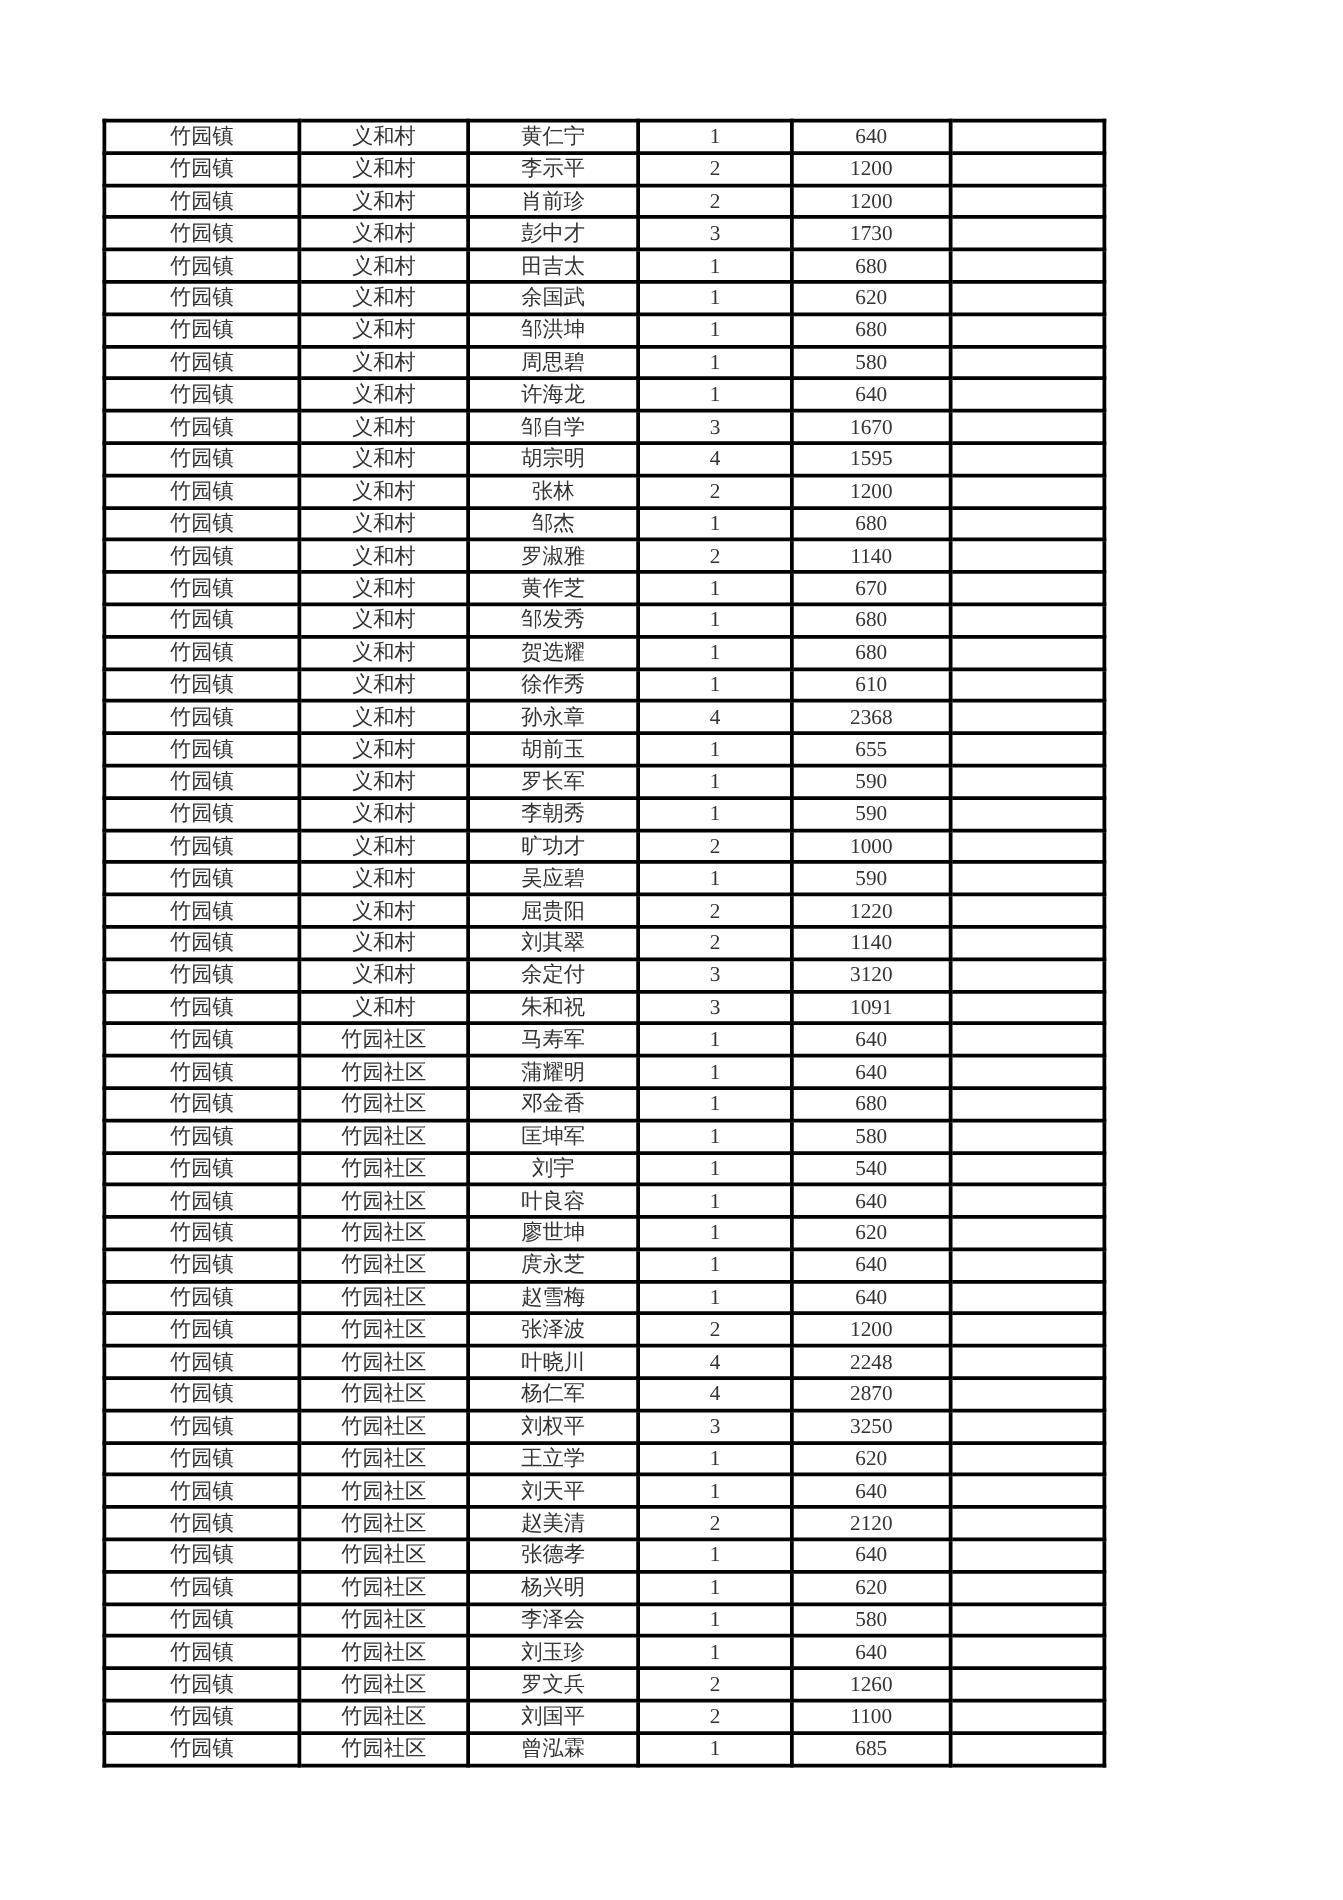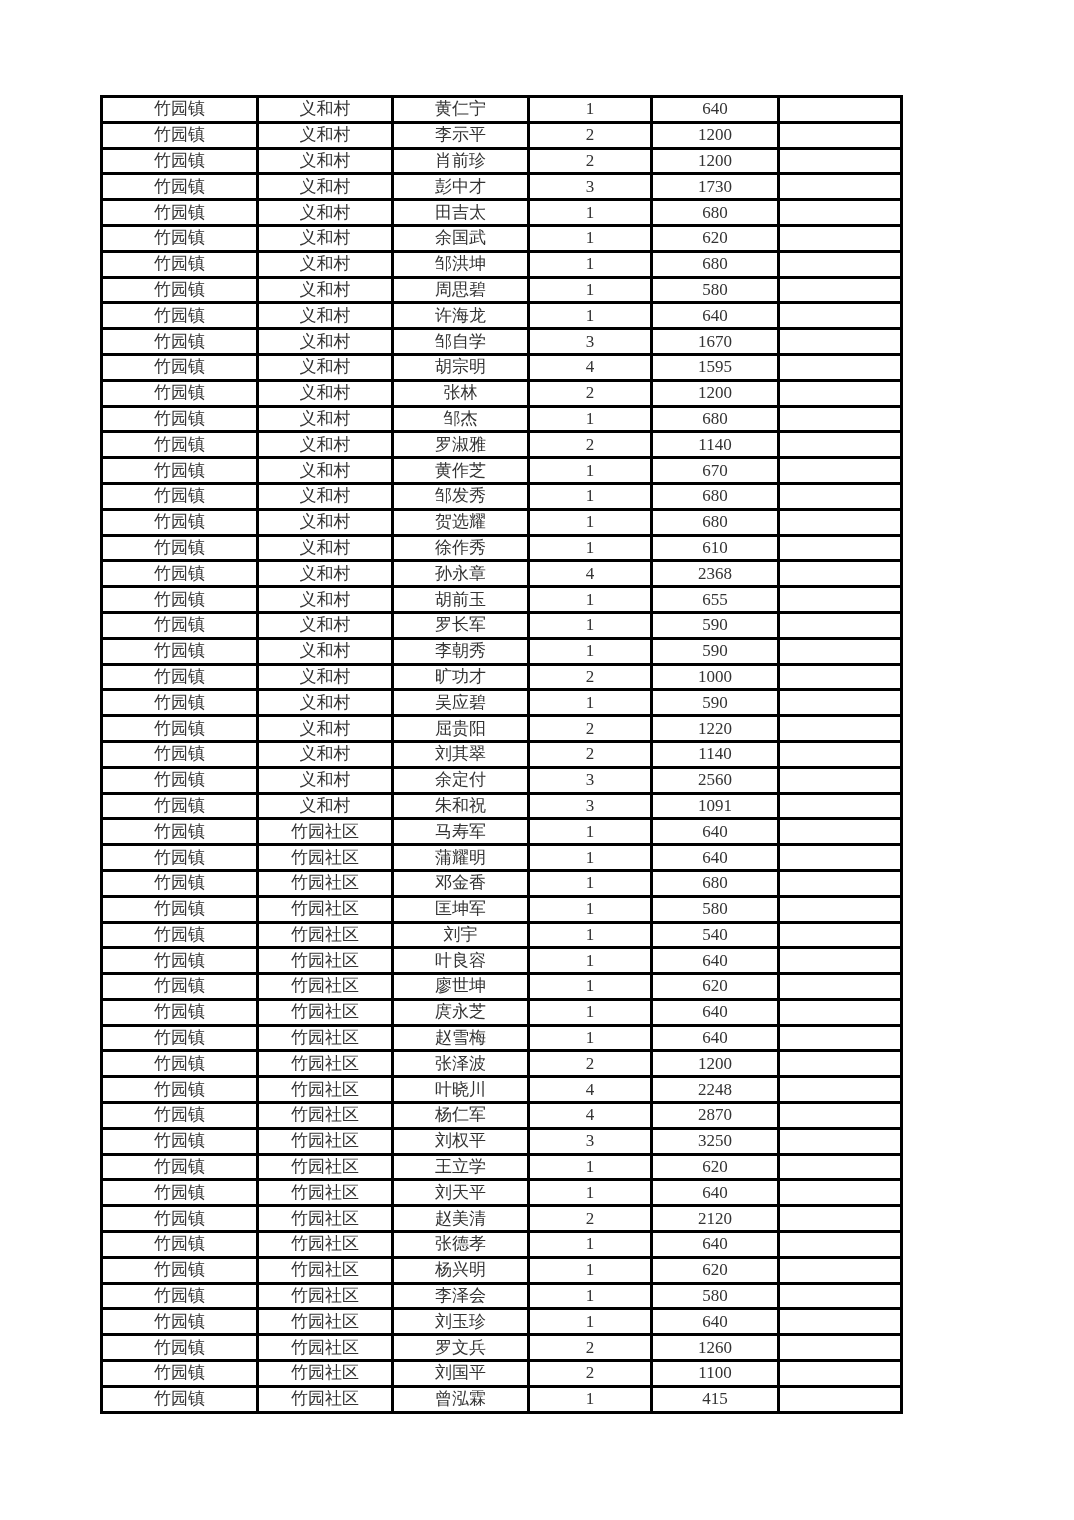--- a/index.html
+++ b/index.html
@@ -8,21 +8,21 @@
     background: #ffffff;
   }
   body {
     width: 1074px;
     height: 1520px;
     position: relative;
     font-family: "Liberation Serif", "DejaVu Serif", serif;
   }
   .sheet {
     position: absolute;
-    left: 89px;
+    left: 71px;
     top: 95px;
     padding-left: 11px;
   }
   table.data-table {
     border-collapse: collapse;
     table-layout: fixed;
     width: 800px;
   }
   table.data-table col.c-town    { width: 156px; }
   table.data-table col.c-village { width: 135px; }
@@ -263,21 +263,21 @@
           <td>刘其翠</td>
           <td>2</td>
           <td>1140</td>
           <td></td>
         </tr>
         <tr>
           <td>竹园镇</td>
           <td>义和村</td>
           <td>余定付</td>
           <td>3</td>
-          <td>2560</td>
+          <td>3120</td>
           <td></td>
         </tr>
         <tr>
           <td>竹园镇</td>
           <td>义和村</td>
           <td>朱和祝</td>
           <td>3</td>
           <td>1091</td>
           <td></td>
         </tr>
@@ -455,18 +455,18 @@
           <td>刘国平</td>
           <td>2</td>
           <td>1100</td>
           <td></td>
         </tr>
         <tr>
           <td>竹园镇</td>
           <td>竹园社区</td>
           <td>曾泓霖</td>
           <td>1</td>
-          <td>415</td>
+          <td>685</td>
           <td></td>
         </tr>
       </tbody>
   </table>
 </div>
 
 </body></html>

